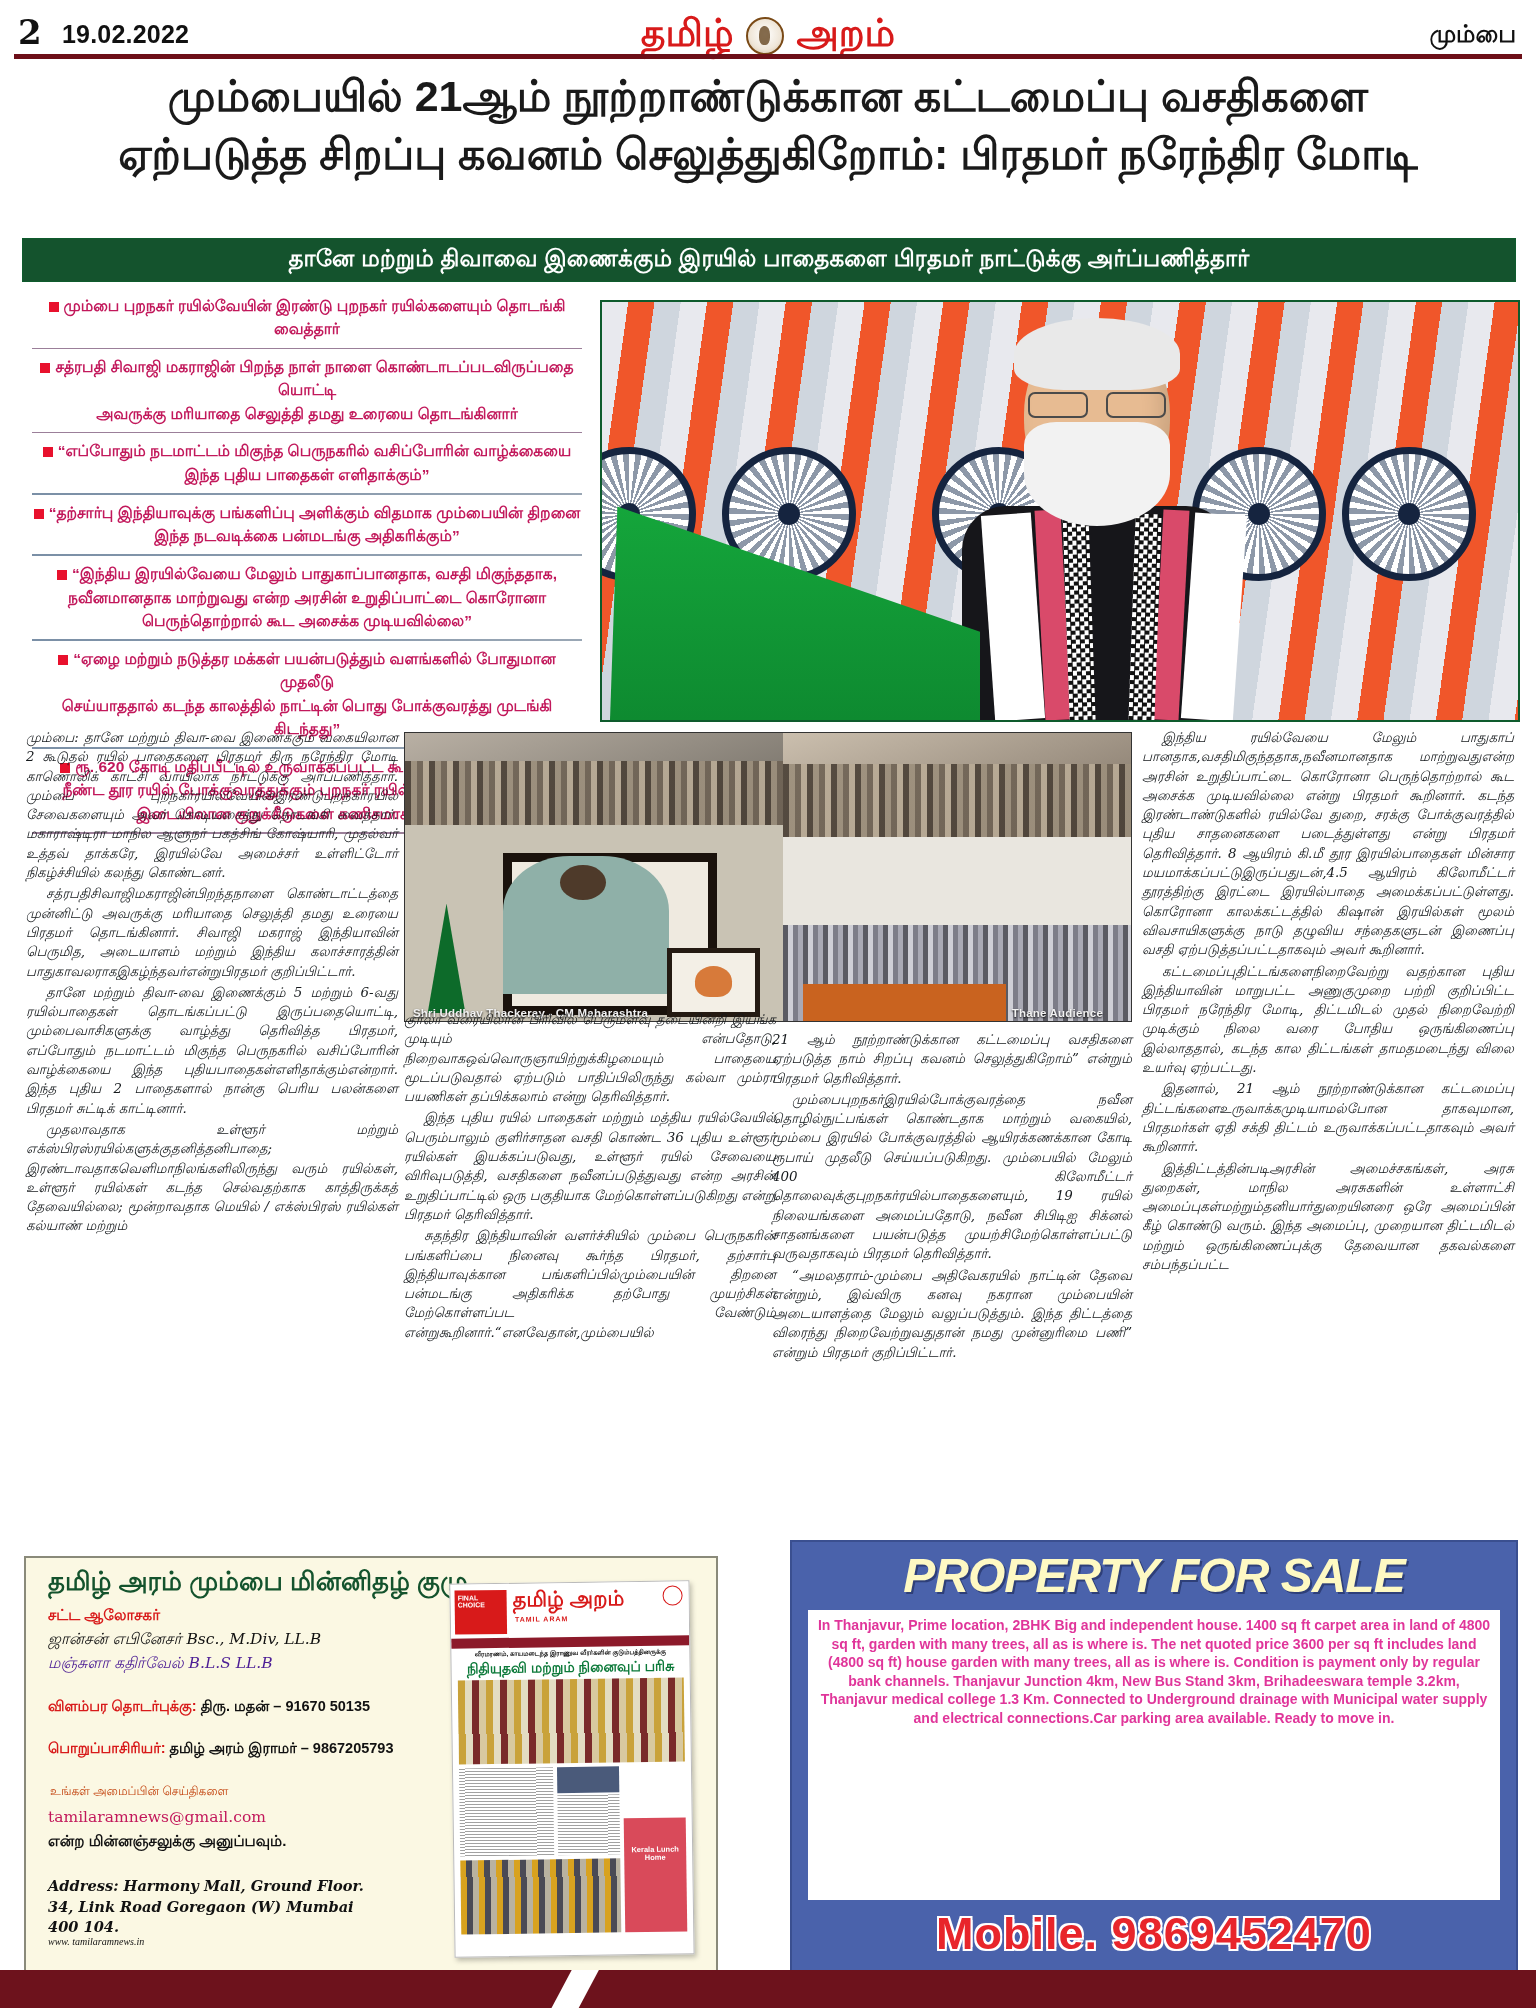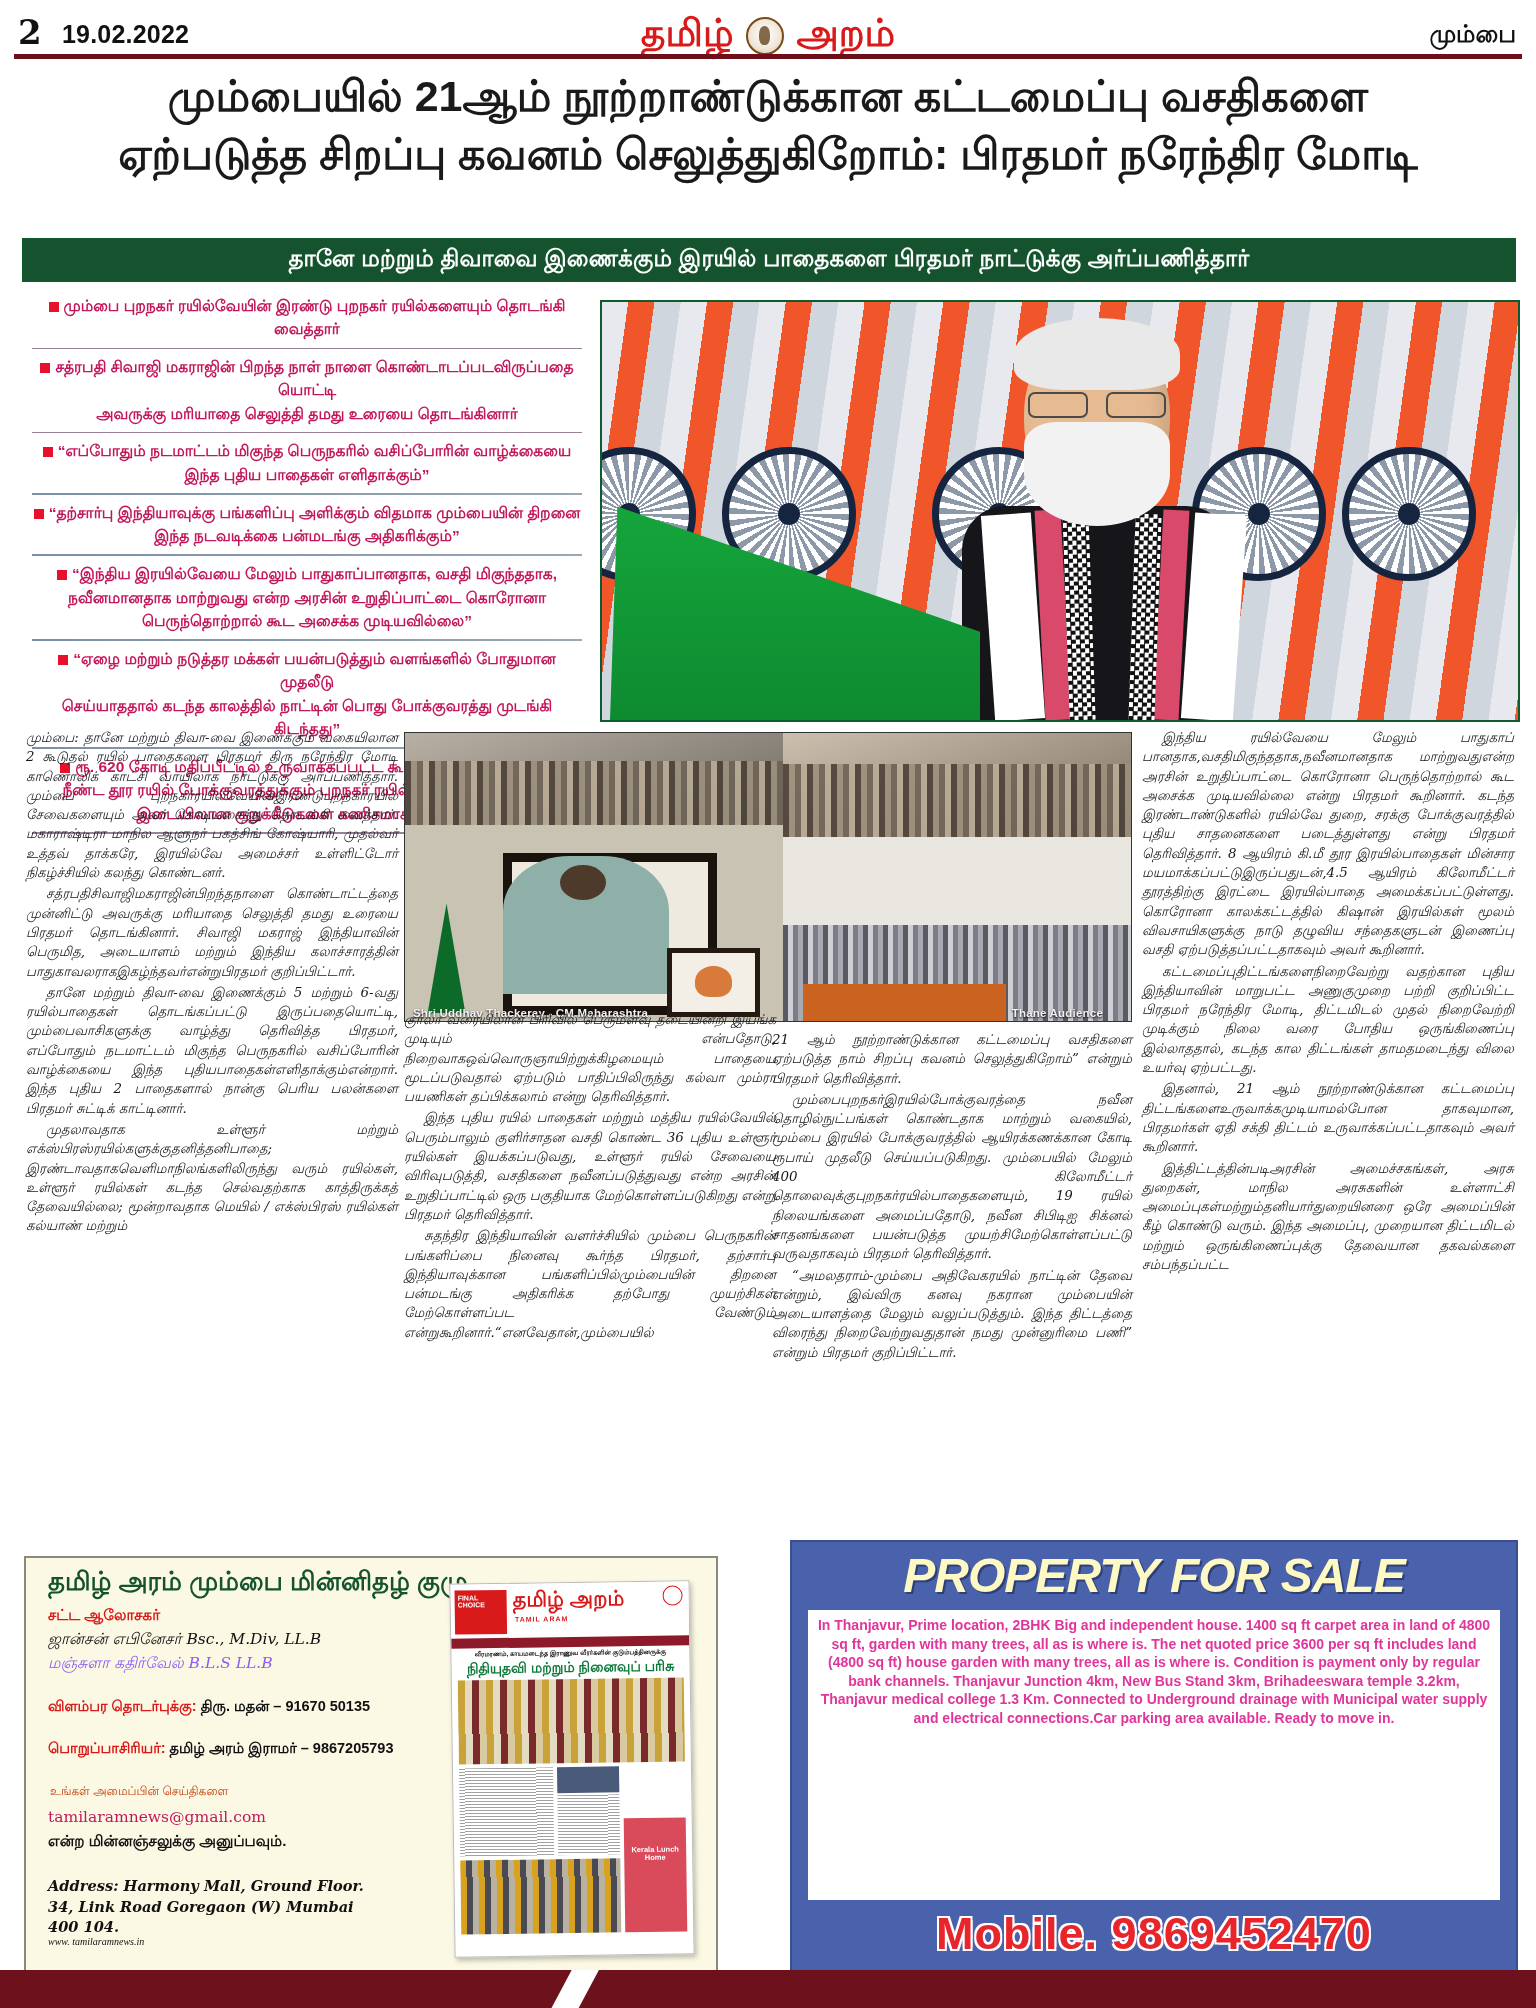--- a/index.html
+++ b/index.html
@@ -112,21 +112,21 @@
   #col3{left:1142px;height:800px;}
 
   
   .adbox{position:absolute;left:24px;top:1556px;width:690px;height:424px;
          background:#fbf8e3;border:2px solid #8a8a7a;}
   .ad-title{position:absolute;left:22px;top:8px;font-size:26px;font-weight:700;color:#14532d;}
   .ad-l1{position:absolute;left:22px;top:48px;font-size:15px;font-weight:700;color:#d81a1a;}
   .ad-l2{position:absolute;left:22px;top:72px;font-size:15.5px;font-style:italic;
          font-family:"DejaVu Serif",serif;color:#111;}
   .ad-l3{position:absolute;left:22px;top:96px;font-size:15.5px;font-style:italic;
-         font-family:"DejaVu Serif",serif;color:#8b5cf6;}
+         font-family:"DejaVu Serif",serif;color:#4c1d95;}
   .ad-row{position:absolute;left:22px;font-size:14.5px;font-weight:700;color:#111;}
   .ad-row b{color:#d81a1a;}
   .ad-r1{top:140px;} .ad-r2{top:182px;}
   .ad-l4{position:absolute;left:24px;top:226px;font-size:12px;font-weight:400;color:#c2410c;}
   .ad-mail{position:absolute;left:22px;top:250px;font-size:15.5px;color:#c2185b;
            font-family:"DejaVu Serif",serif;}
   .ad-l5{position:absolute;left:22px;top:274px;font-size:15px;font-weight:700;color:#111;}
   .ad-addr{position:absolute;left:22px;top:318px;font-size:14.6px;font-style:italic;font-weight:700;
            font-family:"DejaVu Serif",serif;color:#111;line-height:1.42;width:330px;}
   .ad-web{position:absolute;left:22px;top:378px;font-size:10px;font-style:italic;

